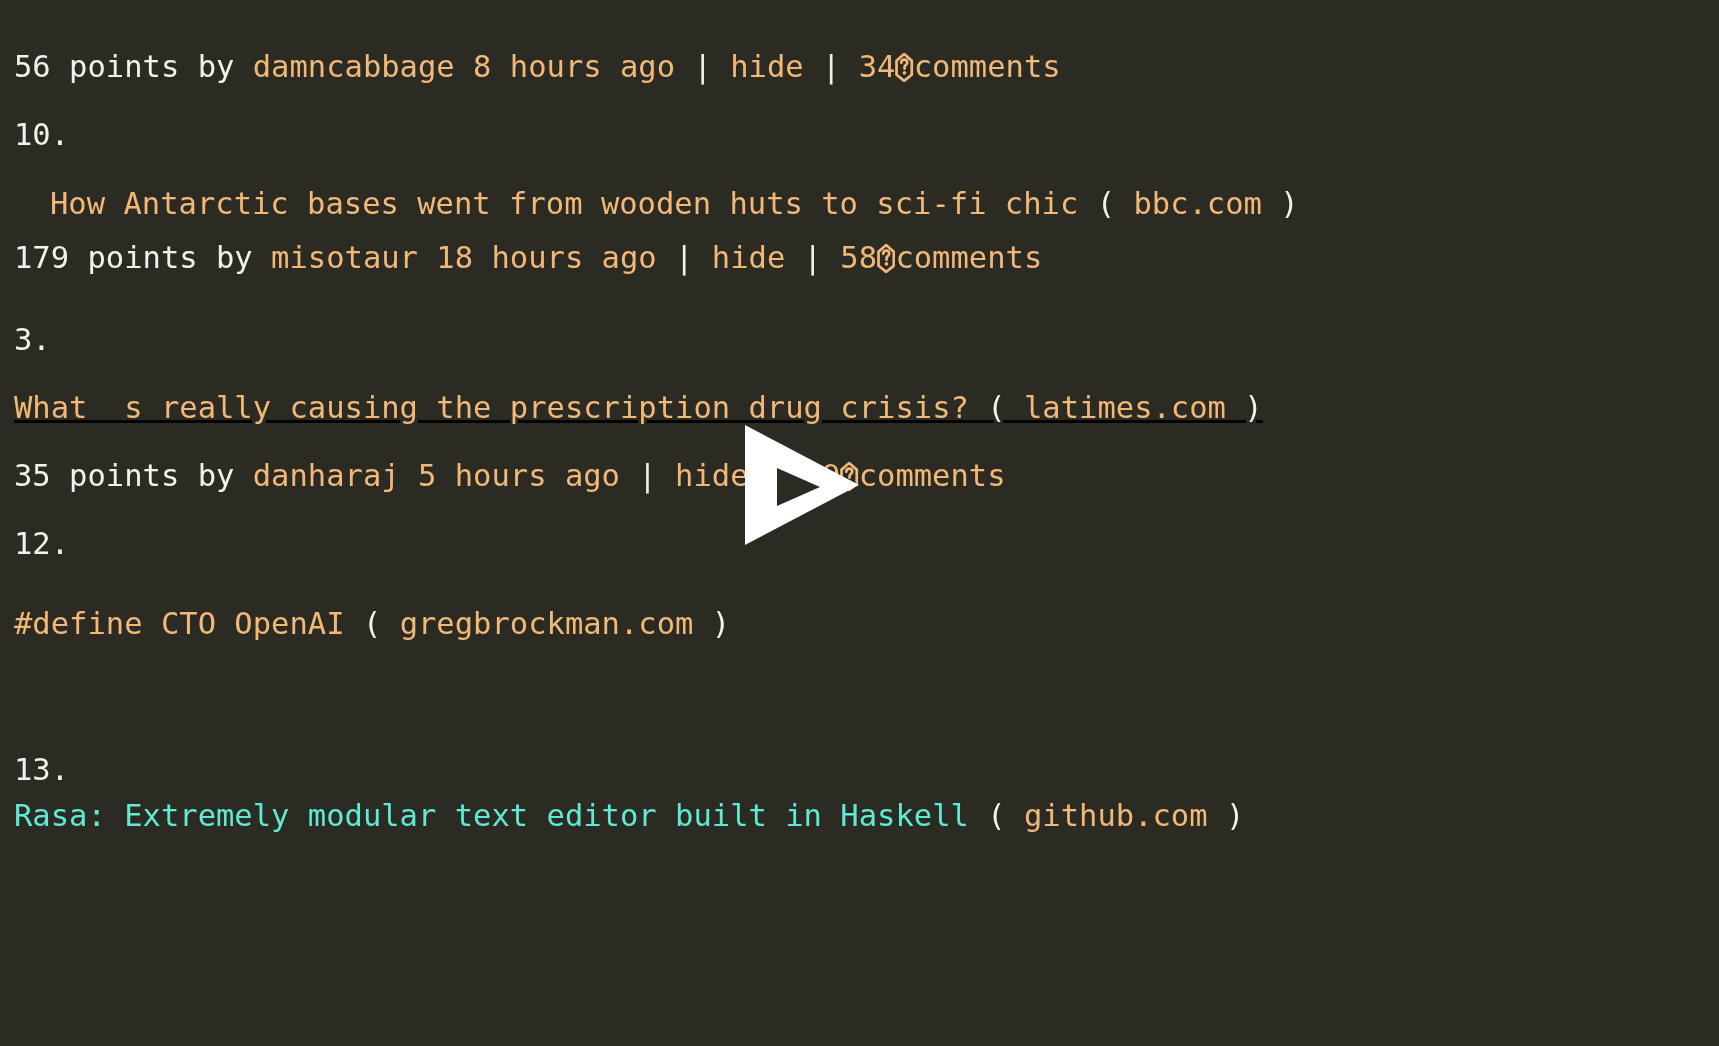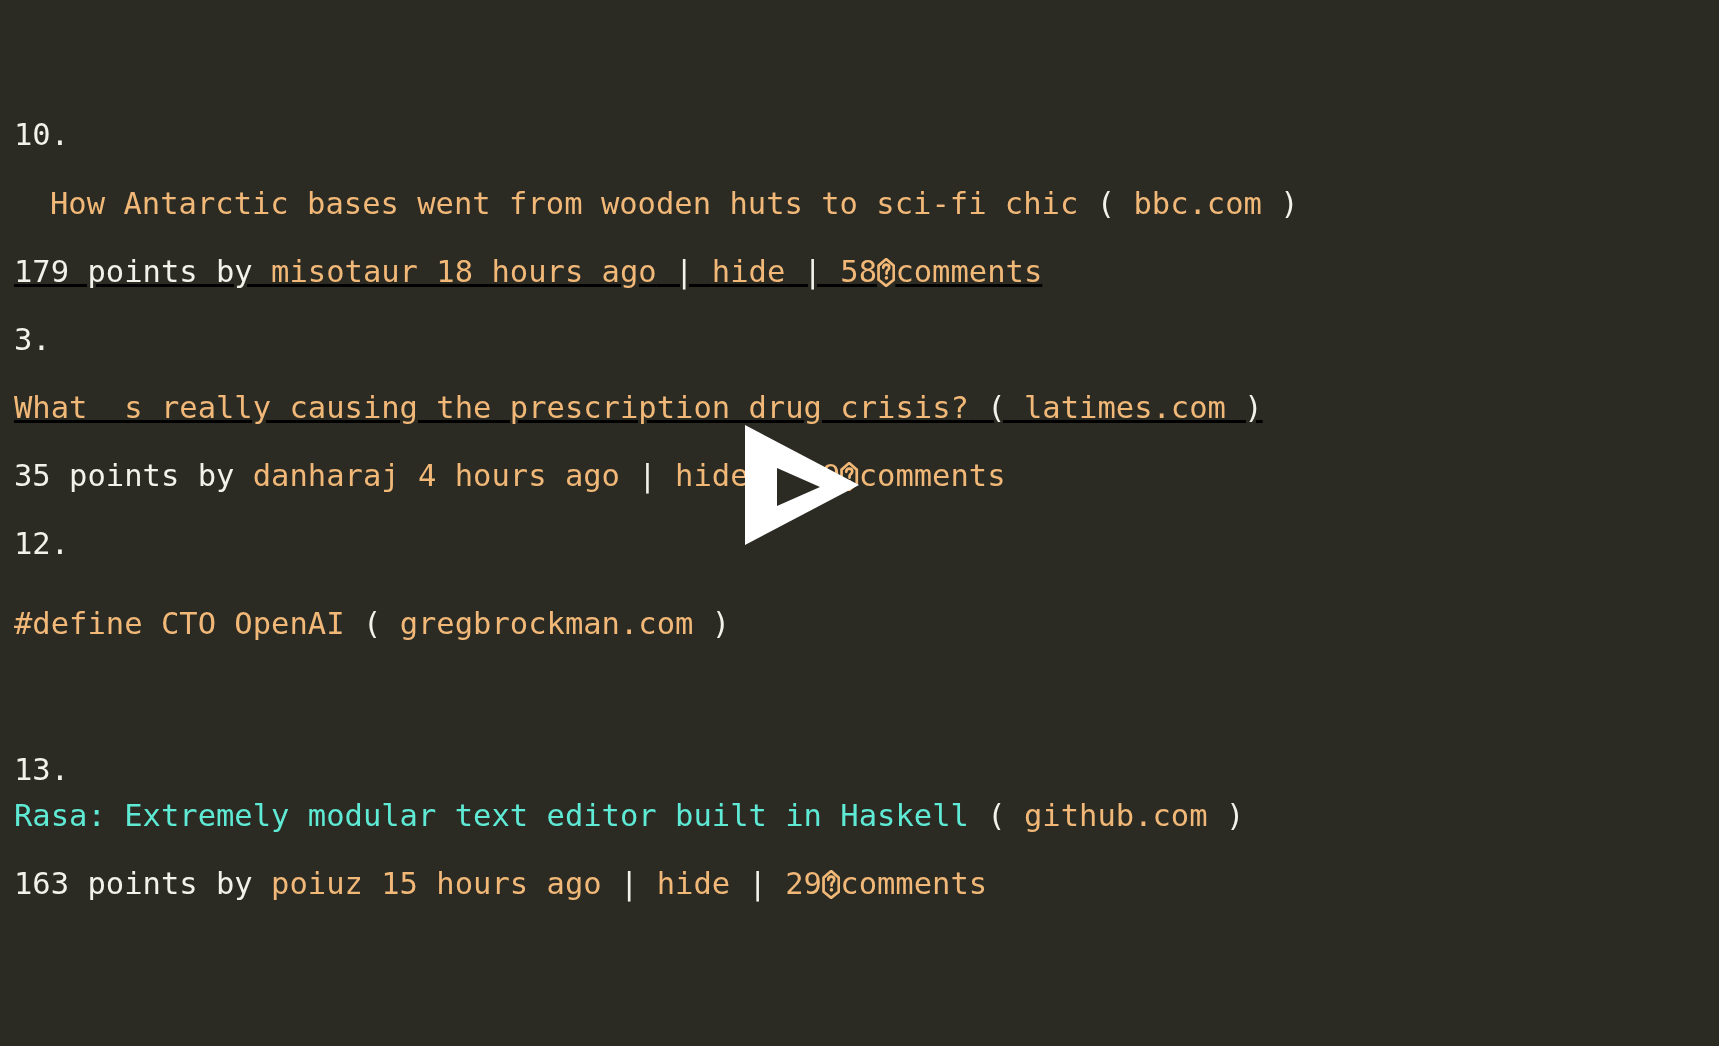--- a/index.html
+++ b/index.html
@@ -68,43 +68,43 @@
     height: 122px;
     pointer-events: none;
   }
   #pointer svg { display: block; width: 100%; height: 100%; }
 </style>
 </head>
 <body>
 
 <div id="screen">
   <div class="feed" id="feed">
+      <div class="line" style="top: 52px;"><span class="c-white">56 points by </span><span class="c-link">damncabbage 8 hours ago</span><span class="c-white"> | </span><span class="c-link">hide</span><span class="c-white"> | </span><span class="c-link"><span class="c-link">34</span><span class="tofu"><svg viewBox="0 0 10 16" xmlns="http://www.w3.org/2000/svg">
+              <path d="M5 0.6 L9.2 4.2 L9.2 12.0 L5 15.4 L0.8 12.0 L0.8 4.2 Z" fill="none" stroke="currentColor" stroke-width="1.5"></path>
+              <path d="M3.4 5.4 C3.4 4.2 4.2 3.6 5.1 3.6 C6.1 3.6 6.7 4.3 6.7 5.2 C6.7 6.3 5.6 6.6 5.3 7.4 L5.2 8.6" fill="none" stroke="currentColor" stroke-width="1.5" stroke-linecap="round"></path>
+              <circle cx="5.15" cy="11.0" r="1.0" fill="currentColor"></circle>
+            </svg></span><span class="c-link">comments</span></span></div>
       <div class="line" style="top: 120px;"><span class="c-white">10.</span></div>
       <div class="line" style="top: 189px; margin-left: 36px;"><span class="c-link">How Antarctic bases went from wooden huts to sci-fi chic</span><span class="c-white"> ( </span><span class="c-link">bbc.com</span><span class="c-white"> )</span></div>
-      <div class="line" style="top: 257px; text-decoration: underline;"><span class="c-white">179 points by </span><span class="c-link">misotaur 18 hours ago</span><span class="c-white"> | </span><span class="c-link">hide</span><span class="c-white"> | </span><span class="c-link"><span class="c-link">58</span><span class="tofu"><svg viewBox="0 0 10 16" xmlns="http://www.w3.org/2000/svg">
+      <div class="line" style="top: 243px;"><span class="c-white">179 points by </span><span class="c-link">misotaur 18 hours ago</span><span class="c-white"> | </span><span class="c-link">hide</span><span class="c-white"> | </span><span class="c-link"><span class="c-link">58</span><span class="tofu"><svg viewBox="0 0 10 16" xmlns="http://www.w3.org/2000/svg">
               <path d="M5 0.6 L9.2 4.2 L9.2 12.0 L5 15.4 L0.8 12.0 L0.8 4.2 Z" fill="none" stroke="currentColor" stroke-width="1.5"></path>
               <path d="M3.4 5.4 C3.4 4.2 4.2 3.6 5.1 3.6 C6.1 3.6 6.7 4.3 6.7 5.2 C6.7 6.3 5.6 6.6 5.3 7.4 L5.2 8.6" fill="none" stroke="currentColor" stroke-width="1.5" stroke-linecap="round"></path>
               <circle cx="5.15" cy="11.0" r="1.0" fill="currentColor"></circle>
             </svg></span><span class="c-link">comments</span></span></div>
       <div class="line" style="top: 325px;"><span class="c-white">3.</span></div>
       <div class="line" style="top: 393px; text-decoration: underline;"><span class="c-link">What  s really causing the prescription drug crisis?</span><span class="c-white"> ( </span><span class="c-link">latimes.com</span><span class="c-white"> )</span></div>
-      <div class="line" style="top: 461px;"><span class="c-white">35 points by </span><span class="c-link">danharaj 4 hours ago</span><span class="c-white"> | </span><span class="c-link">hide</span><span class="c-white"> | </span><span class="c-link"><span class="c-link">29</span><span class="tofu"><svg viewBox="0 0 10 16" xmlns="http://www.w3.org/2000/svg">
+      <div class="line" style="top: 461px;"><span class="c-white">35 points by </span><span class="c-link">danharaj 5 hours ago</span><span class="c-white"> | </span><span class="c-link">hide</span><span class="c-white"> | </span><span class="c-link"><span class="c-link">29</span><span class="tofu"><svg viewBox="0 0 10 16" xmlns="http://www.w3.org/2000/svg">
               <path d="M5 0.6 L9.2 4.2 L9.2 12.0 L5 15.4 L0.8 12.0 L0.8 4.2 Z" fill="none" stroke="currentColor" stroke-width="1.5"></path>
               <path d="M3.4 5.4 C3.4 4.2 4.2 3.6 5.1 3.6 C6.1 3.6 6.7 4.3 6.7 5.2 C6.7 6.3 5.6 6.6 5.3 7.4 L5.2 8.6" fill="none" stroke="currentColor" stroke-width="1.5" stroke-linecap="round"></path>
               <circle cx="5.15" cy="11.0" r="1.0" fill="currentColor"></circle>
             </svg></span><span class="c-link">comments</span></span></div>
       <div class="line" style="top: 529px;"><span class="c-white">12.</span></div>
       <div class="line" style="top: 597px; margin-top: 12px;"><span class="c-link">#define CTO OpenAI</span><span class="c-white"> ( </span><span class="c-link">gregbrockman.com</span><span class="c-white"> )</span></div>
       <div class="line" style="top: 755px;"><span class="c-white">13.</span></div>
       <div class="line" style="top: 801px;"><span class="c-visited">Rasa: Extremely modular text editor built in Haskell</span><span class="c-white"> ( </span><span class="c-link">github.com</span><span class="c-white"> )</span></div>
-      <div class="line" style="top: 869px;"><span class="c-white">163 points by </span><span class="c-link">poiuz 15 hours ago</span><span class="c-white"> | </span><span class="c-link">hide</span><span class="c-white"> | </span><span class="c-link"><span class="c-link">29</span><span class="tofu"><svg viewBox="0 0 10 16" xmlns="http://www.w3.org/2000/svg">
-              <path d="M5 0.6 L9.2 4.2 L9.2 12.0 L5 15.4 L0.8 12.0 L0.8 4.2 Z" fill="none" stroke="currentColor" stroke-width="1.5"></path>
-              <path d="M3.4 5.4 C3.4 4.2 4.2 3.6 5.1 3.6 C6.1 3.6 6.7 4.3 6.7 5.2 C6.7 6.3 5.6 6.6 5.3 7.4 L5.2 8.6" fill="none" stroke="currentColor" stroke-width="1.5" stroke-linecap="round"></path>
-              <circle cx="5.15" cy="11.0" r="1.0" fill="currentColor"></circle>
-            </svg></span><span class="c-link">comments</span></span></div>
     </div>
 
   <div id="pointer" style="left: 744px; top: 424px; width: 116px; height: 122px;">
     <svg viewBox="0 0 116 122" xmlns="http://www.w3.org/2000/svg" aria-hidden="true">
       <path d="M1 1 L115 61 L1 121 Z" fill="#ffffff"></path>
       <path d="M33 44 L76 63 L33 82 Z" fill="#2b2b24"></path>
     </svg>
   </div>
 </div>
 

